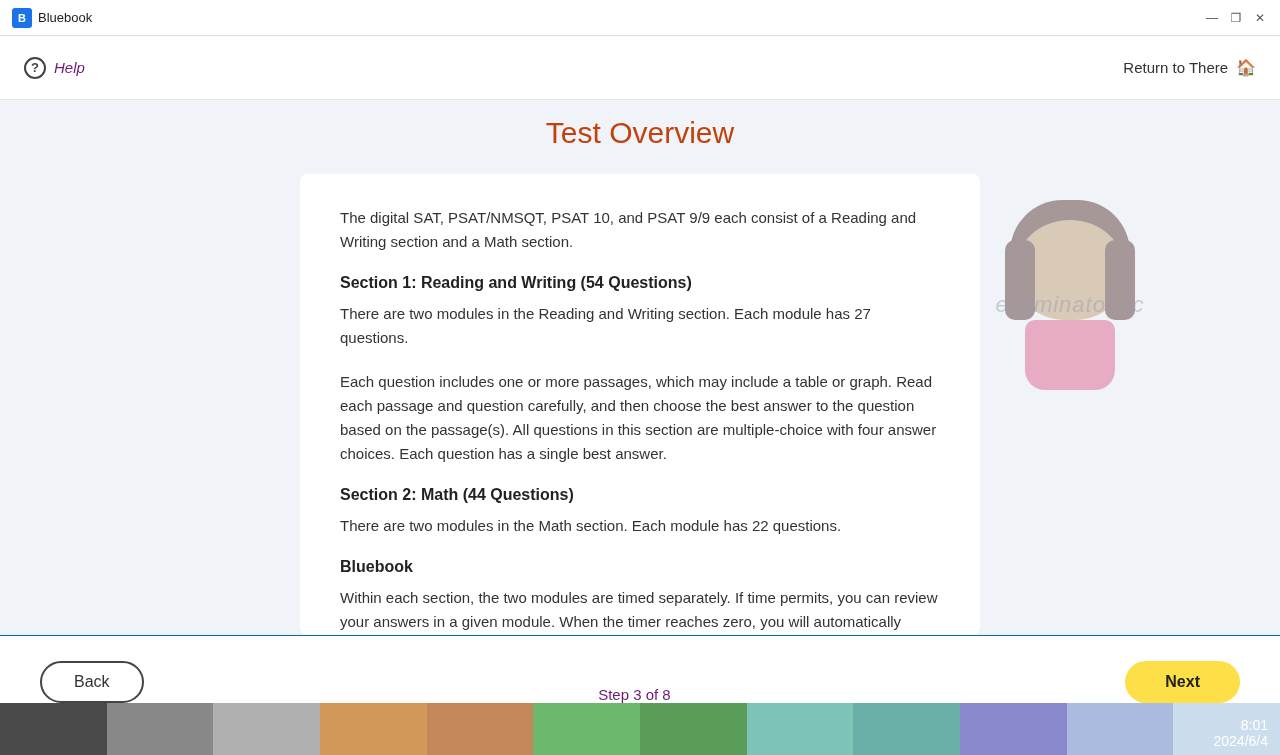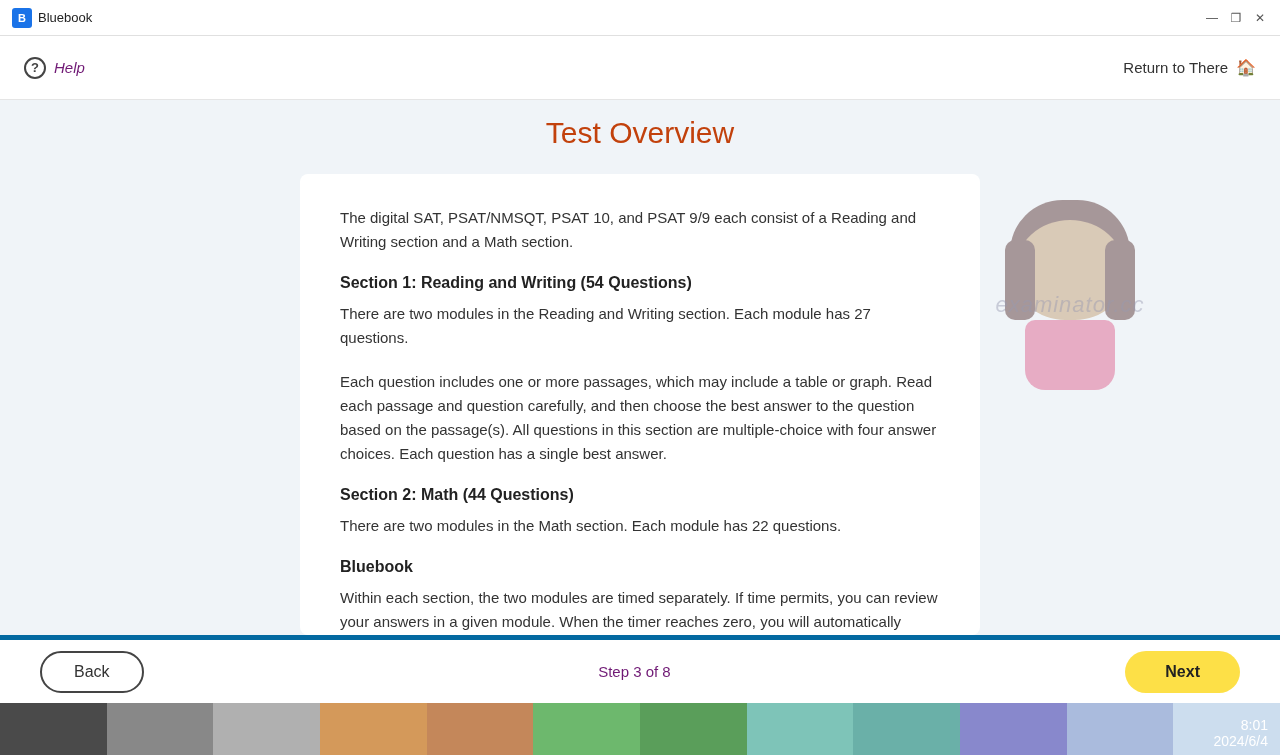--- a/index.html
+++ b/index.html
@@ -252,23 +252,23 @@
     }
 
     
     .bottom-bar {
       position: absolute;
       bottom: 52px;
       left: 0;
       right: 0;
       height: 68px;
       background: #ffffff;
-      border-top: 5px solid #0369a1;
-      display: flex;
-      align-items: center;
+      border-top: 1px solid #0369a1;
+      display: flex;
+      align-items: flex-end;
       justify-content: space-between;
       padding: 0 40px;
     }
 
     .back-button {
       background: transparent;
       border: 2px solid #444;
       border-radius: 30px;
       padding: 10px 32px;
       font-size: 16px;

